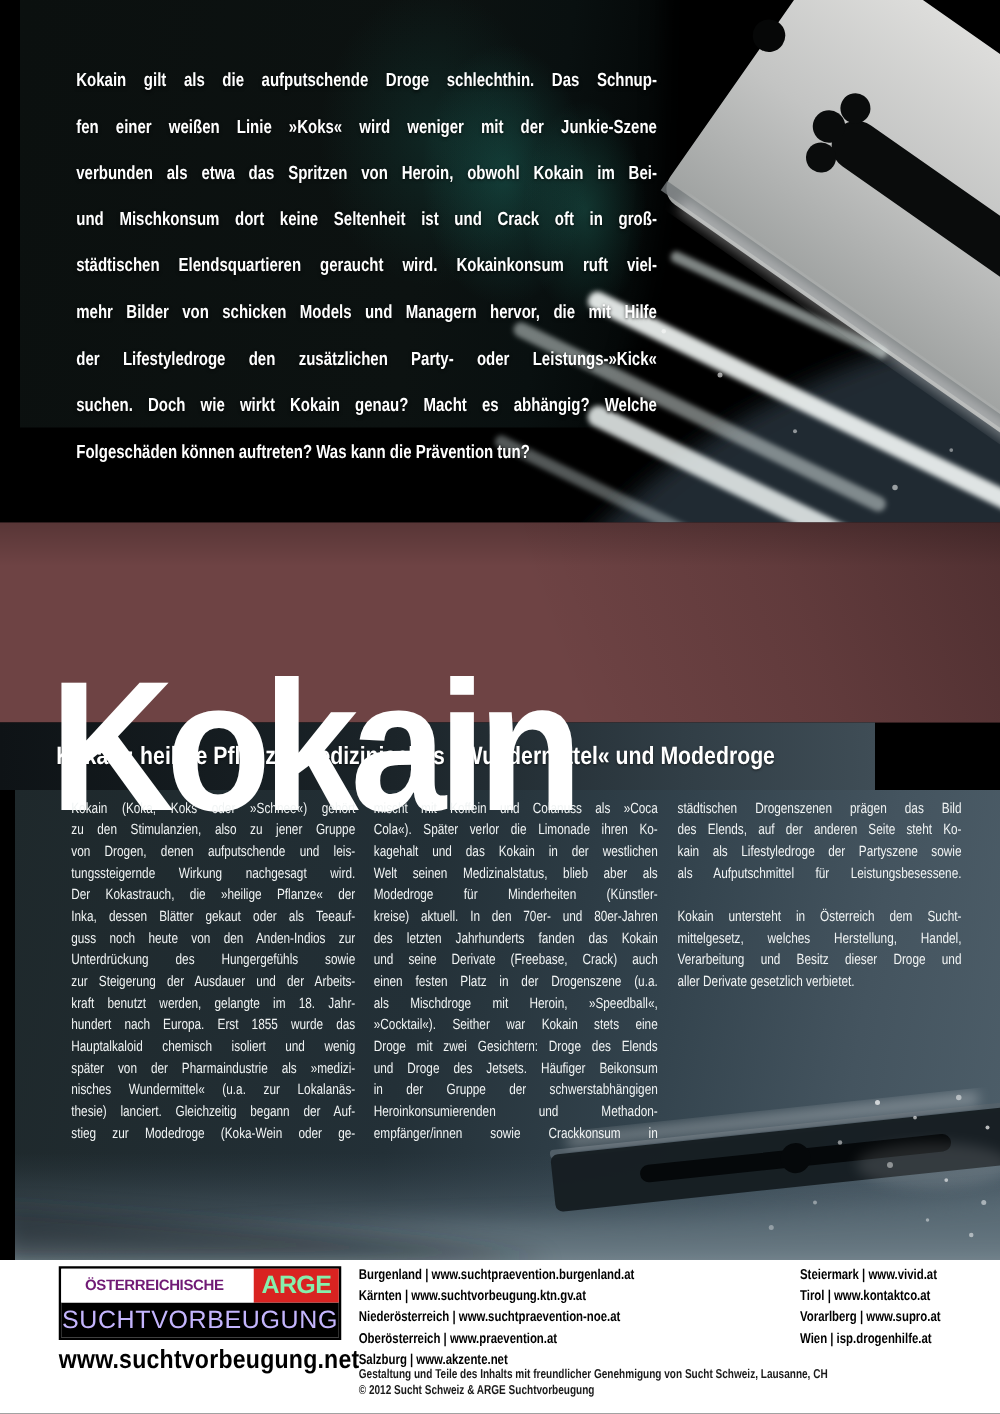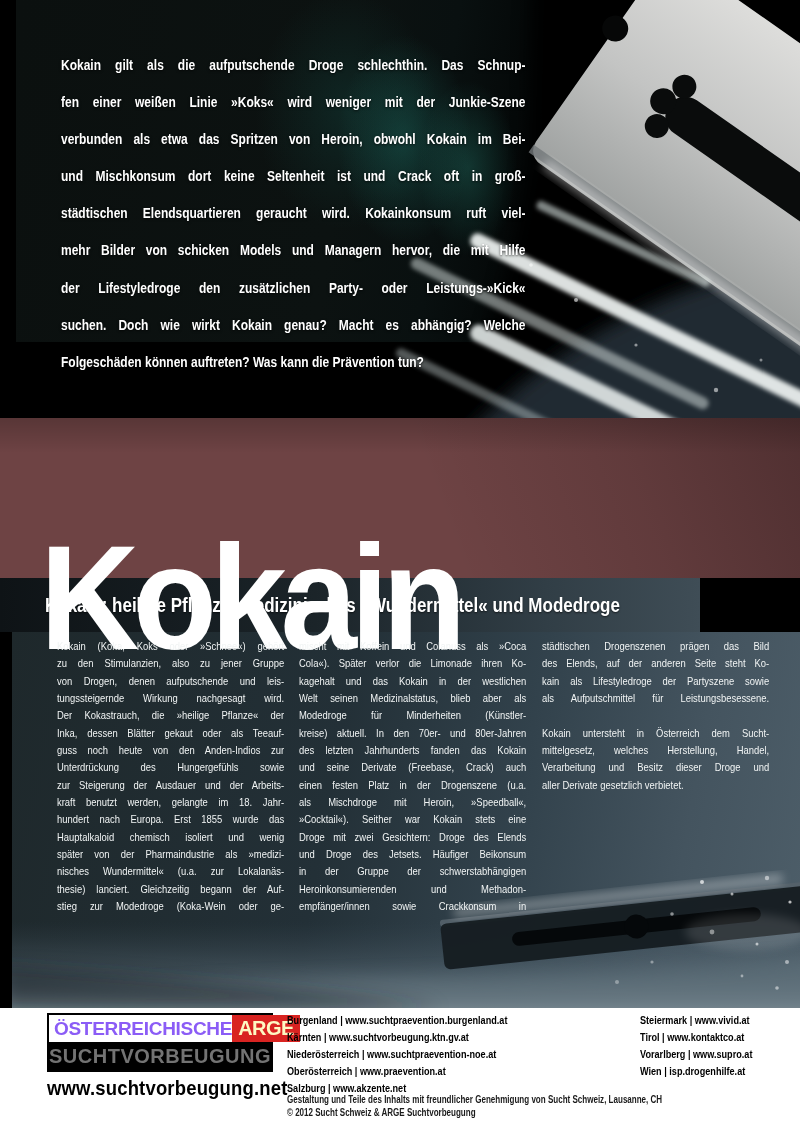--- a/index.html
+++ b/index.html
@@ -46,25 +46,25 @@
     transform:scaleX(.8);transform-origin:left top;
     color:var(--text-light,#f1f4f4);font-size:11.8px;font-weight:400;}
   .col .tline{line-height:17.35px;height:17.35px;}
   .col1{left:45px;}  .col2{left:287px;}  .col3{left:530px;}
   
   .footer{position:absolute;left:0;top:1008px;width:800px;height:123px;
     background:var(--footer-bg,#fff);color:#000;}
   .arge-logo{position:absolute;left:47px;top:5px;width:226px;}
   .arge-box{border:2px solid #000;background:#fff;}
   .arge-row1{display:flex;align-items:stretch;height:27px;}
-  .arge-oest{flex:1;background:#fff;color:#8b5cf6;font-weight:bold;font-size:19px;
-    line-height:27px;padding-left:5px;letter-spacing:-0.3px;white-space:nowrap;}
-  .arge-red{background:var(--accent-red,#d92321);color:#fef9c3;font-weight:bold;
+  .arge-oest{flex:1;background:#fff;color:#701a75;font-weight:bold;font-size:12px;
+    line-height:27px;padding-left:19px;letter-spacing:-0.3px;white-space:nowrap;}
+  .arge-red{background:var(--accent-red,#d92321);color:#86efac;font-weight:bold;
     font-size:20px;line-height:27px;padding:0 6px;letter-spacing:-0.5px;}
-  .arge-row2{background:#000;color:#737373;font-weight:bold;font-size:20px;
+  .arge-row2{background:#000;color:#c4b5fd;font-weight:normal;font-size:20px;
     height:28px;line-height:28px;text-align:center;letter-spacing:.5px;}
   .arge-site{font-weight:bold;font-size:21px;color:#000;margin-top:4px;
     letter-spacing:.2px;transform:scaleX(.88);transform-origin:left top;white-space:nowrap;}
   .links{position:absolute;top:4px;width:300px;font-weight:bold;font-size:11.4px;
     transform:scaleX(.8);transform-origin:left top;}
   .links .tline{text-align:left;text-align-last:auto;line-height:17px;height:17px;white-space:nowrap;}
   .links-mid{left:287px;}  .links-right{left:640px;width:220px;}
   .credits{position:absolute;left:287px;top:85px;width:520px;font-weight:bold;
     font-size:10.3px;color:#1a1a1a;transform:scaleX(.78);transform-origin:left top;}
   .credits .tline{text-align:left;text-align-last:auto;line-height:13px;height:13px;white-space:nowrap;}

